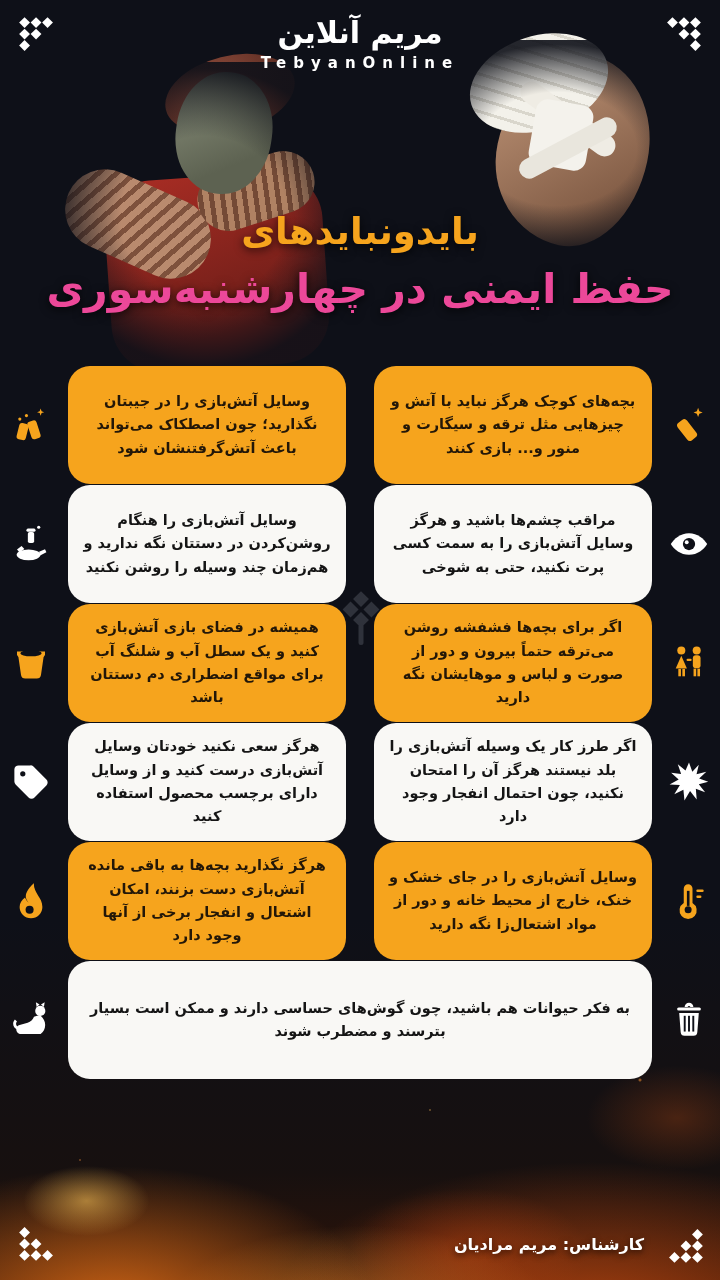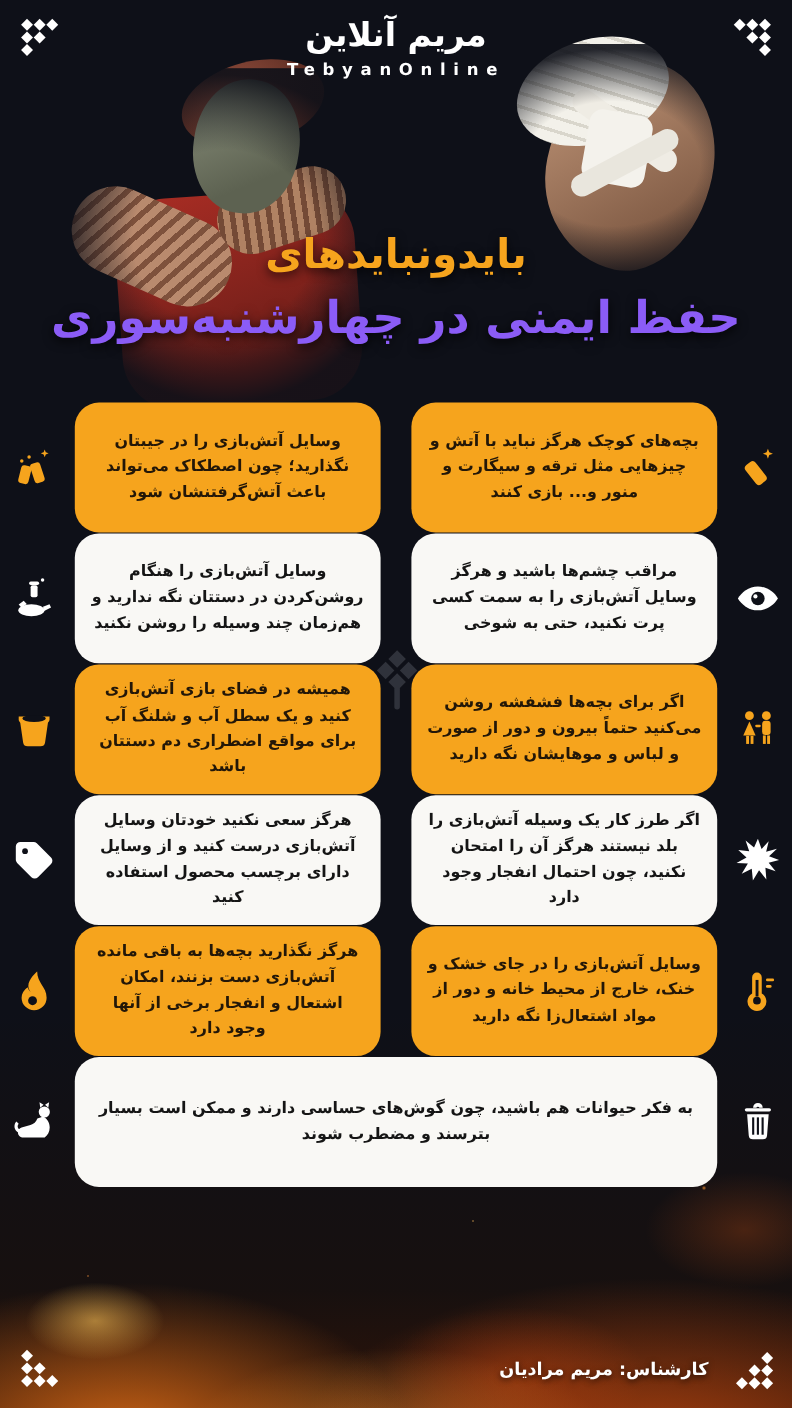--- a/index.html
+++ b/index.html
@@ -62,21 +62,21 @@
   .rp-gauze{right:98px;top:-6px;width:142px;height:94px;border-radius:50%;transform:rotate(-18deg);
     background:repeating-linear-gradient(35deg,#f3f1ea 0 9px,#d9d6cc 9px 12px);}
   .rp-pad{right:118px;top:60px;width:58px;height:66px;background:#f4f2ec;border-radius:12px;transform:rotate(10deg);}
   .rp-strip1{right:84px;top:66px;width:112px;height:22px;background:#efece4;border-radius:11px;transform:rotate(36deg);}
   .rp-strip2{right:86px;top:96px;width:108px;height:20px;background:#e9e6dd;border-radius:10px;transform:rotate(-28deg);}
   .photo .vignette{left:-2px;top:-2px;right:-2px;bottom:-2px;width:auto;height:auto;
     background:radial-gradient(closest-side, rgba(14,16,24,0) 52%, rgba(14,16,24,.9) 96%);}
   
   .title{position:absolute;top:210px;left:0;right:0;text-align:center;z-index:3;direction:rtl;}
   .title-l1{font-size:37px;font-weight:bold;color:#f6a41d;text-shadow:0 2px 10px rgba(0,0,0,.75);}
-  .title-l2{font-size:41px;font-weight:bold;color:#8b5cf6;margin-top:12px;text-shadow:0 2px 10px rgba(0,0,0,.8);}
+  .title-l2{font-size:41px;font-weight:bold;color:#ec4899;margin-top:12px;text-shadow:0 2px 10px rgba(0,0,0,.8);}
   
   .watermark{position:absolute;left:336px;top:590px;width:50px;height:64px;opacity:.45;color:#585c66;z-index:2;}
   .watermark svg{width:100%;height:100%;fill:currentColor;}
   
   .rows{position:absolute;top:366px;left:0;right:0;z-index:3;}
   .row{display:flex;align-items:stretch;gap:8px;margin-bottom:1px;padding:0 2px;}
   .gutter{width:58px;flex:0 0 58px;display:flex;align-items:center;justify-content:center;}
   .gutter .icon{display:block;width:42px;height:42px;}
   .gutter svg{width:42px;height:42px;fill:currentColor;overflow:visible;}
   .row.orange .gutter{color:#f6a41d;}
@@ -252,21 +252,21 @@
             <path d="M4.6 7.2h14.8l-1.7 11.6a2.4 2.4 0 0 1-2.37 2H8.67a2.4 2.4 0 0 1-2.37-2z"></path>
             <path d="M4 5.4h16v1.6c0 1.8-3.6 3.2-8 3.2S4 8.8 4 7z"></path>
             <ellipse cx="12" cy="6.4" rx="6.1" ry="1.8" fill="#0e1018"></ellipse>
           </svg>
         </span>
       </div>
       <div class="card col-left">
         <p>همیشه در فضای بازی آتش‌بازی کنید و یک سطل آب و شلنگ آب برای مواقع اضطراری دم دستتان باشد</p>
       </div>
       <div class="card col-right">
-        <p>اگر برای بچه‌ها فشفشه روشن می‌کنید حتماً بیرون و دور از صورت و لباس و موهایشان نگه دارید</p>
+        <p>اگر برای بچه‌ها فشفشه روشن می‌ترقه حتماً بیرون و دور از صورت و لباس و موهایشان نگه دارید</p>
       </div>
       <div class="gutter">
         <span class="icon">
           <svg viewBox="0 0 24 24">
             <circle cx="7.6" cy="4.9" r="2.3"></circle>
             <path d="M7.6 7.9l-3.2 7.3h6.4z"></path>
             <rect x="5.9" y="15.4" width="1.5" height="4.2"></rect>
             <rect x="8.2" y="15.4" width="1.5" height="4.2"></rect>
             <circle cx="16.4" cy="4.9" r="2.3"></circle>
             <rect x="14.2" y="7.6" width="4.4" height="7.4" rx="1.7"></rect>

